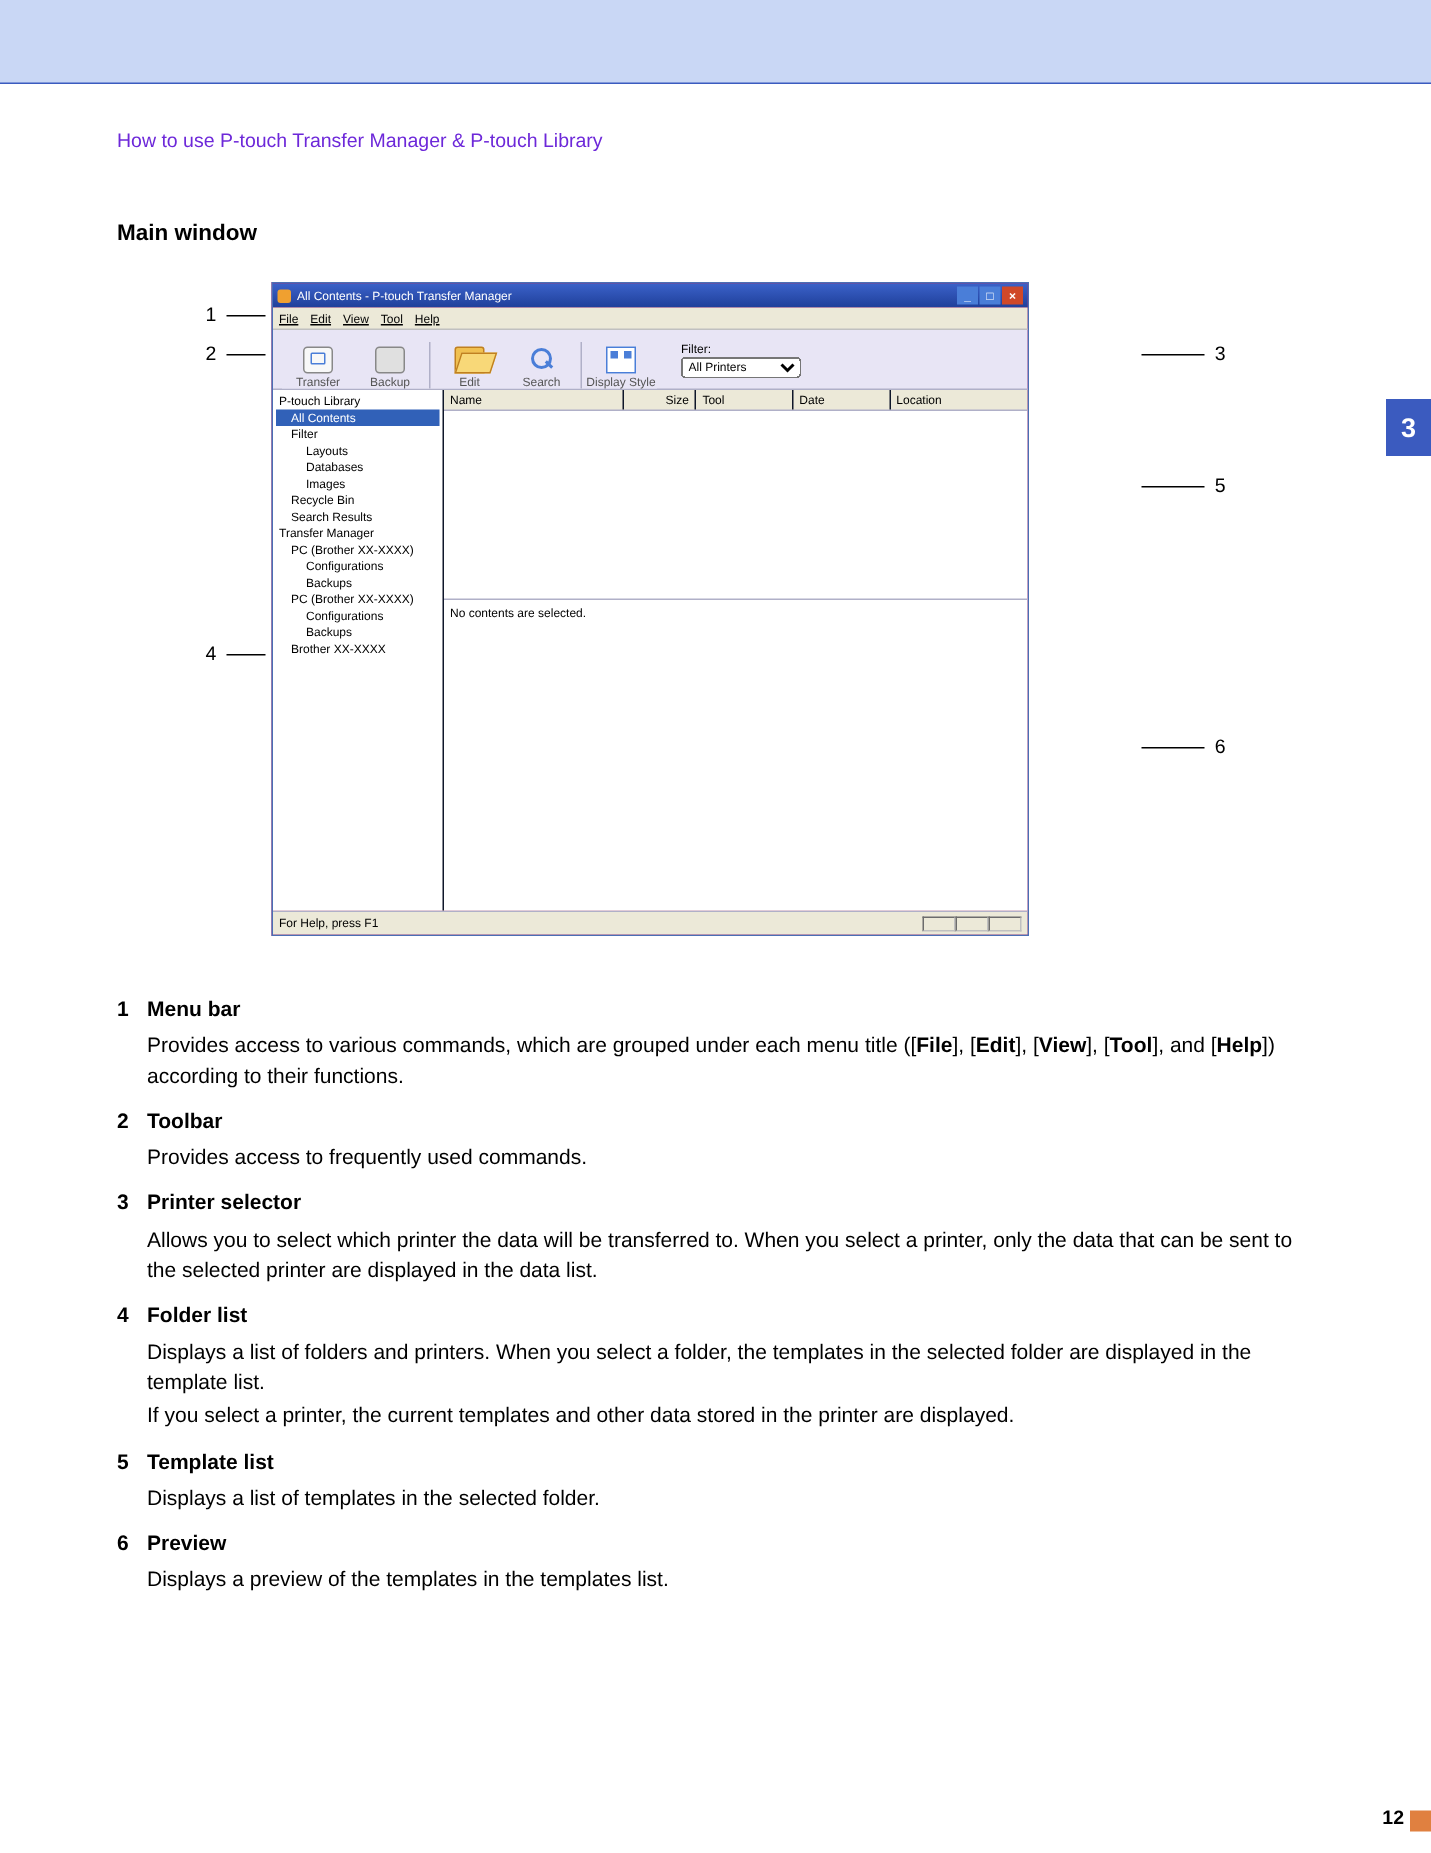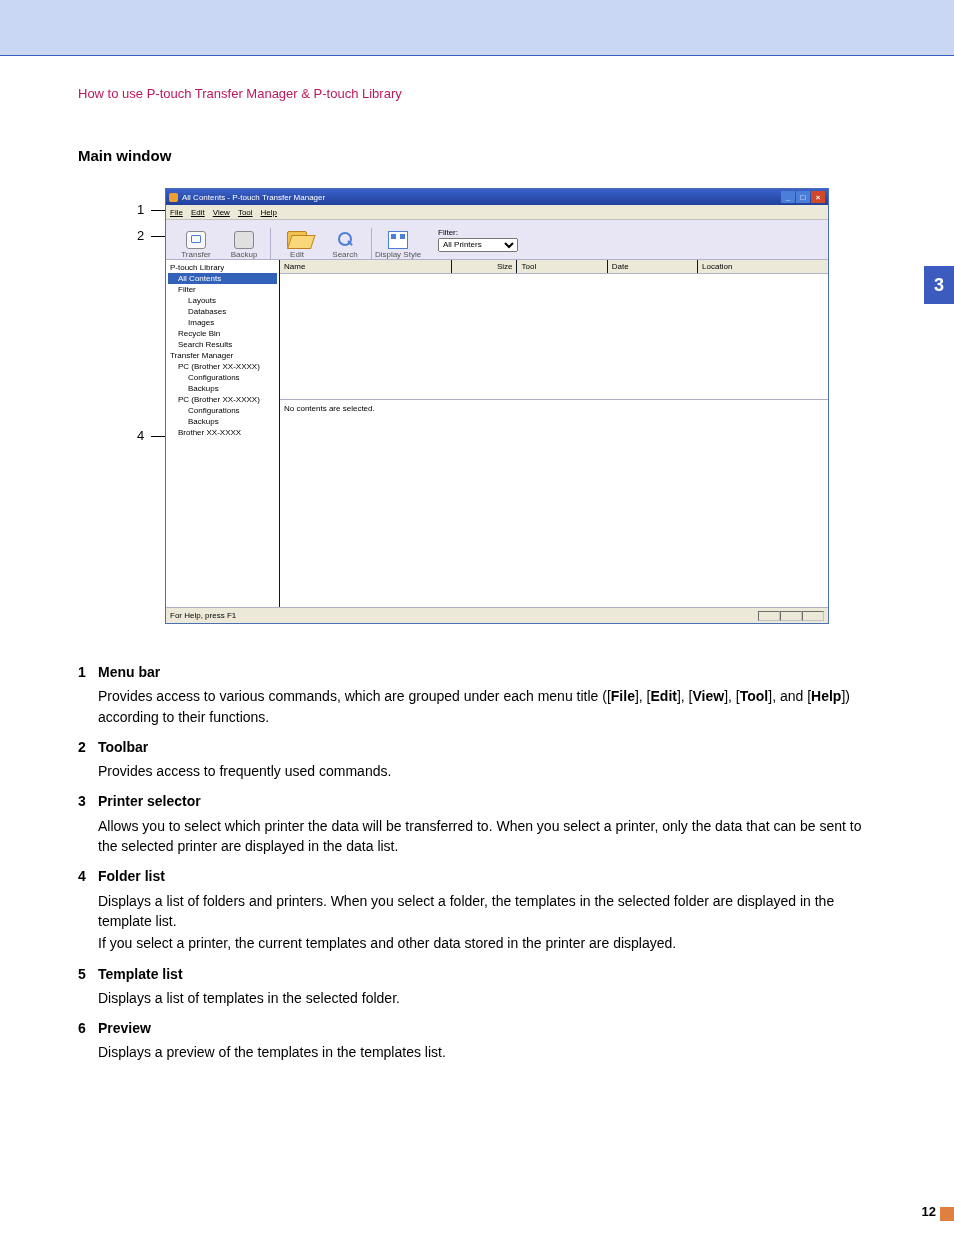--- a/index.html
+++ b/index.html
@@ -1,25 +1,25 @@
 <!DOCTYPE html>
 <html><head>
 <meta charset="utf-8">
 <style>
   * { box-sizing: border-box; margin: 0; padding: 0; }
   body { font-family: Arial, Helvetica, sans-serif; font-size: 14px; color: #000; background: #fff; width: 954px; position: relative; }
   .top-band { height: 56px; background: #c9d7f5; border-bottom: 1px solid #3b5bbf; }
   .side-tab { position: absolute; right: 0; top: 266px; width: 30px; height: 38px; background: #3b5bbf; color: #fff; display: flex; align-items: center; justify-content: center; font-weight: bold; font-size: 18px; }
   .content { padding: 30px 78px 0 78px; }
-  .breadcrumb { font-size: 13px; color: #be185d; margin-bottom: 46px; }
+  .breadcrumb { font-size: 13px; color: #6d28d9; margin-bottom: 46px; }
   .section-title { font-weight: bold; font-size: 15px; margin-bottom: 24px; }
 
   
   .figure { position: relative; width: 680px; margin: 0 auto 34px auto; height: 440px; }
-  .app-window { position: absolute; left: 28px; top: 0; width: 664px; height: 436px; border: 1px solid #4a6fb5; background: #be185d; font-size: 8px; }
+  .app-window { position: absolute; left: 44px; top: 0; width: 505px; height: 436px; border: 1px solid #4a6fb5; background: #be185d; font-size: 8px; }
   .titlebar { height: 16px; background: linear-gradient(#3b62c9,#1f3f9a); color: #fff; display: flex; align-items: center; padding: 0 3px; justify-content: space-between; }
   .title-left { display: flex; align-items: center; gap: 4px; }
   .title-icon { width: 9px; height: 9px; background: #f0a030; border-radius: 2px; }
   .win-controls { display: flex; gap: 1px; }
   .win-btn { width: 14px; height: 12px; display: flex; align-items: center; justify-content: center; font-size: 8px; font-weight: bold; }
   .win-min { background: #4a7ed8; color: #fff; }
   .win-max { background: #4a7ed8; color: #fff; }
   .win-close { background: #d04828; color: #fff; }
   .menubar { height: 15px; background: #ece9d8; display: flex; align-items: center; padding: 0 4px; gap: 8px; color: #000; border-bottom: 1px solid #c0c0c0; }
   .menubar span { text-decoration: underline; text-decoration-color: currentColor; }

